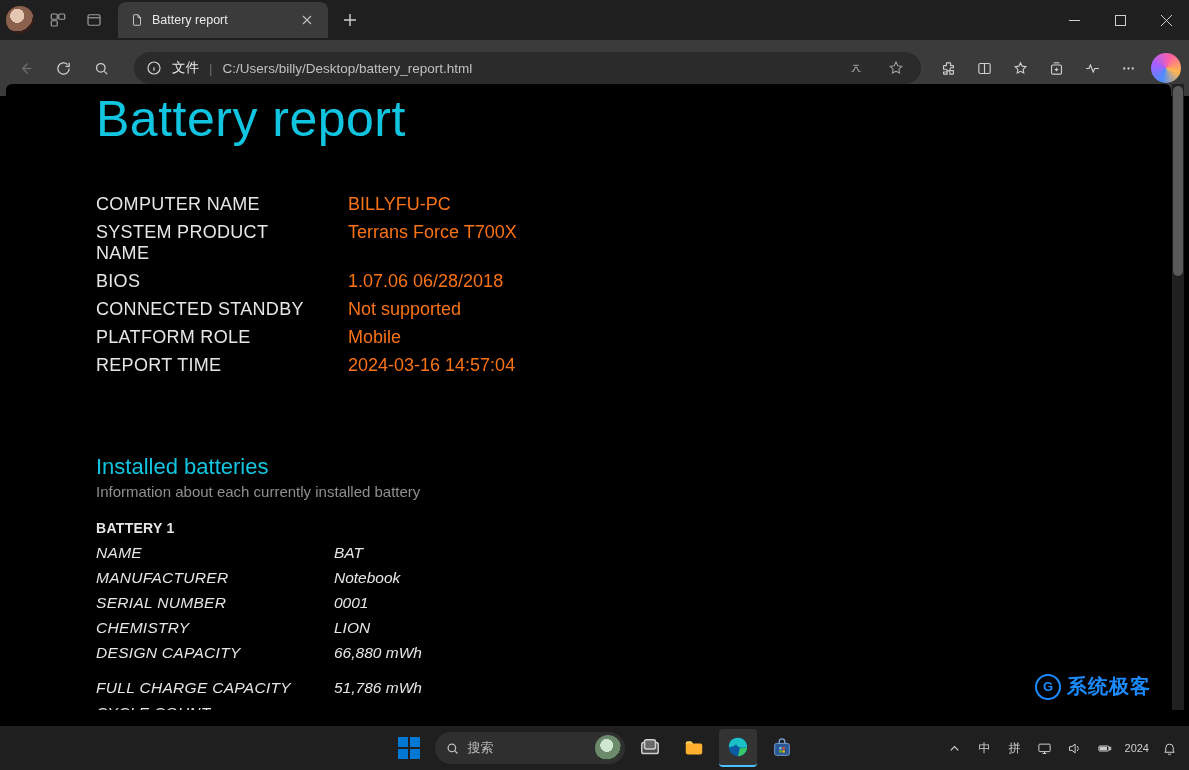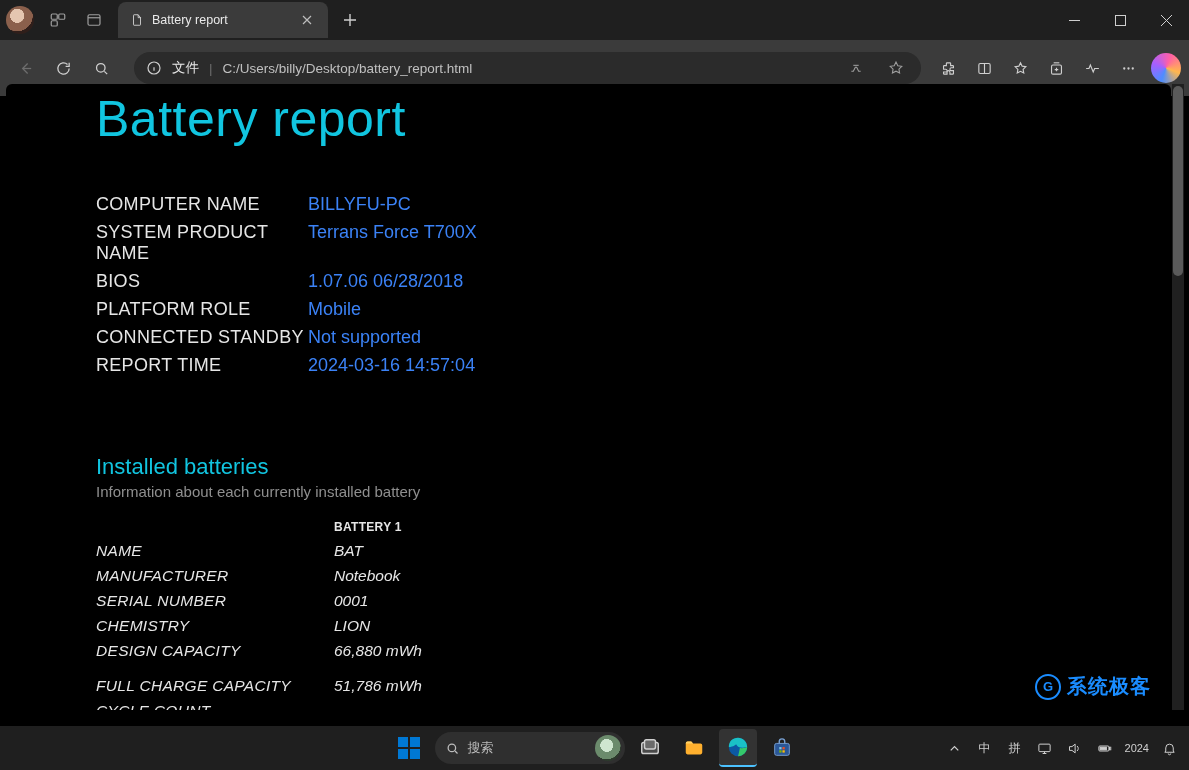--- a/index.html
+++ b/index.html
@@ -113,27 +113,27 @@
 }
 h1.title {
   color: #11c5e0;
   font-weight: 300;
   font-size: 50px;
   letter-spacing: 0.5px;
   margin-bottom: 46px;
 }
 .info-row { display: flex; font-size: 18px; margin-bottom: 7px; }
 .info-label { width: 212px; color: #e6e6e6; font-weight: 500; letter-spacing: 0.3px; }
-.info-value { color: #3b82f6; font-weight: 300; }
+.info-value { color: #f97316; font-weight: 300; margin-left: 40px; }
 h2.section {
   color: #11c5e0; font-weight: 400; font-size: 22px;
   margin-top: 78px; margin-bottom: 3px;
 }
 .section-sub { color: #8f8f8f; font-size: 15px; font-weight: 300; margin-bottom: 20px; }
-.bat-header { margin-left: 238px; font-weight: 600; font-size: 12px; margin-bottom: 8px; letter-spacing: 0.3px; }
+.bat-header { font-weight: 600; font-size: 14px; margin-bottom: 8px; letter-spacing: 0.3px; }
 .bat-row { display: flex; font-size: 15.5px; margin-bottom: 7px; font-style: italic; }
 .bat-label { width: 238px; font-weight: 500; letter-spacing: 0.3px; }
 .bat-value { font-weight: 300; }
 .gap { height: 10px; }
 .watermark {
   position: absolute; right: 38px; bottom: 70px;
   display: flex; align-items: center; gap: 6px;
 }
 .wm-icon {
   width: 26px; height: 26px; border-radius: 50%;
@@ -336,26 +336,26 @@
         </div>
         <div class="info-row">
           <div class="info-label">SYSTEM PRODUCT NAME</div>
           <div class="info-value">Terrans Force T700X</div>
         </div>
         <div class="info-row">
           <div class="info-label">BIOS</div>
           <div class="info-value">1.07.06 06/28/2018</div>
         </div>
         <div class="info-row">
+          <div class="info-label">CONNECTED STANDBY</div>
+          <div class="info-value">Not supported</div>
+        </div>
+        <div class="info-row">
           <div class="info-label">PLATFORM ROLE</div>
           <div class="info-value">Mobile</div>
-        </div>
-        <div class="info-row">
-          <div class="info-label">CONNECTED STANDBY</div>
-          <div class="info-value">Not supported</div>
         </div>
         <div class="info-row">
           <div class="info-label">REPORT TIME</div>
           <div class="info-value">2024-03-16  14:57:04</div>
         </div>
       </div>
 
     <h2 class="section">Installed batteries</h2>
     <div class="section-sub">Information about each currently installed battery</div>
 

